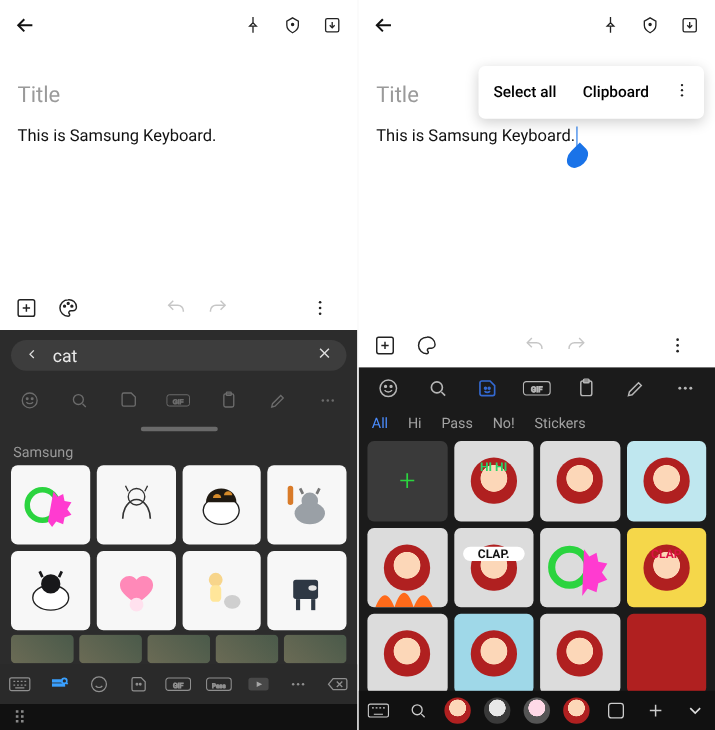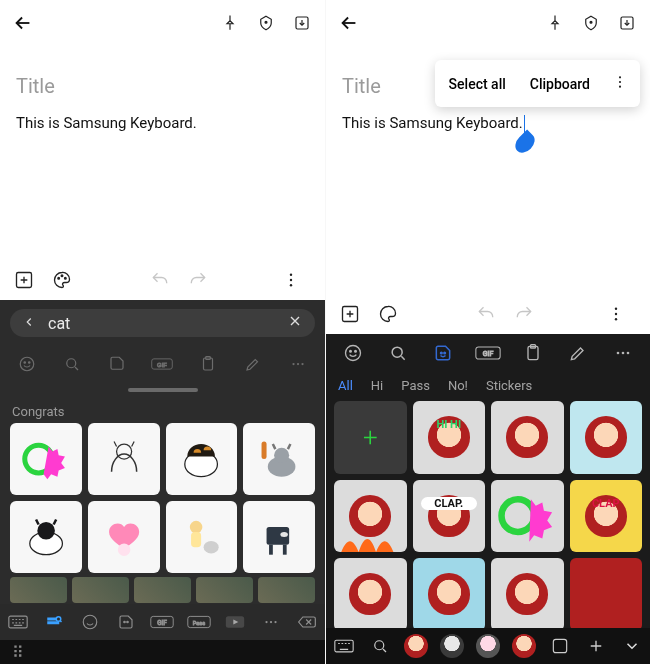--- a/index.html
+++ b/index.html
@@ -206,21 +206,21 @@
         </div>
       <div class="ic">
           <svg width="18" height="18" viewBox="0 0 24 24" fill="#ccc">
             <circle cx="6" cy="12" r="1.5"></circle>
             <circle cx="12" cy="12" r="1.5"></circle>
             <circle cx="18" cy="12" r="1.5"></circle>
           </svg>
         </div>
     </div>
     <div class="divider-handle"></div>
-    <div class="section-label">Congrats</div>
+    <div class="section-label">Samsung</div>
     <div class="grid4">
       <div class="stk">
           <svg viewBox="0 0 40 40">
             <circle cx="14" cy="20" r="11" fill="none" stroke="#2bd43f" stroke-width="4"></circle>
             <path d="M22 10l3 4 4-2 1 5 5 1-3 5 3 4-5 2-1 5-5-2-3 4-3-4" fill="#ff3bd0"></path>
           </svg>
         </div>
       <div class="stk">
           <svg viewBox="0 0 40 40">
             <path d="M10 30c0-8 5-14 10-14s10 6 10 14" fill="none" stroke="#333" stroke-width="1.2"></path>

